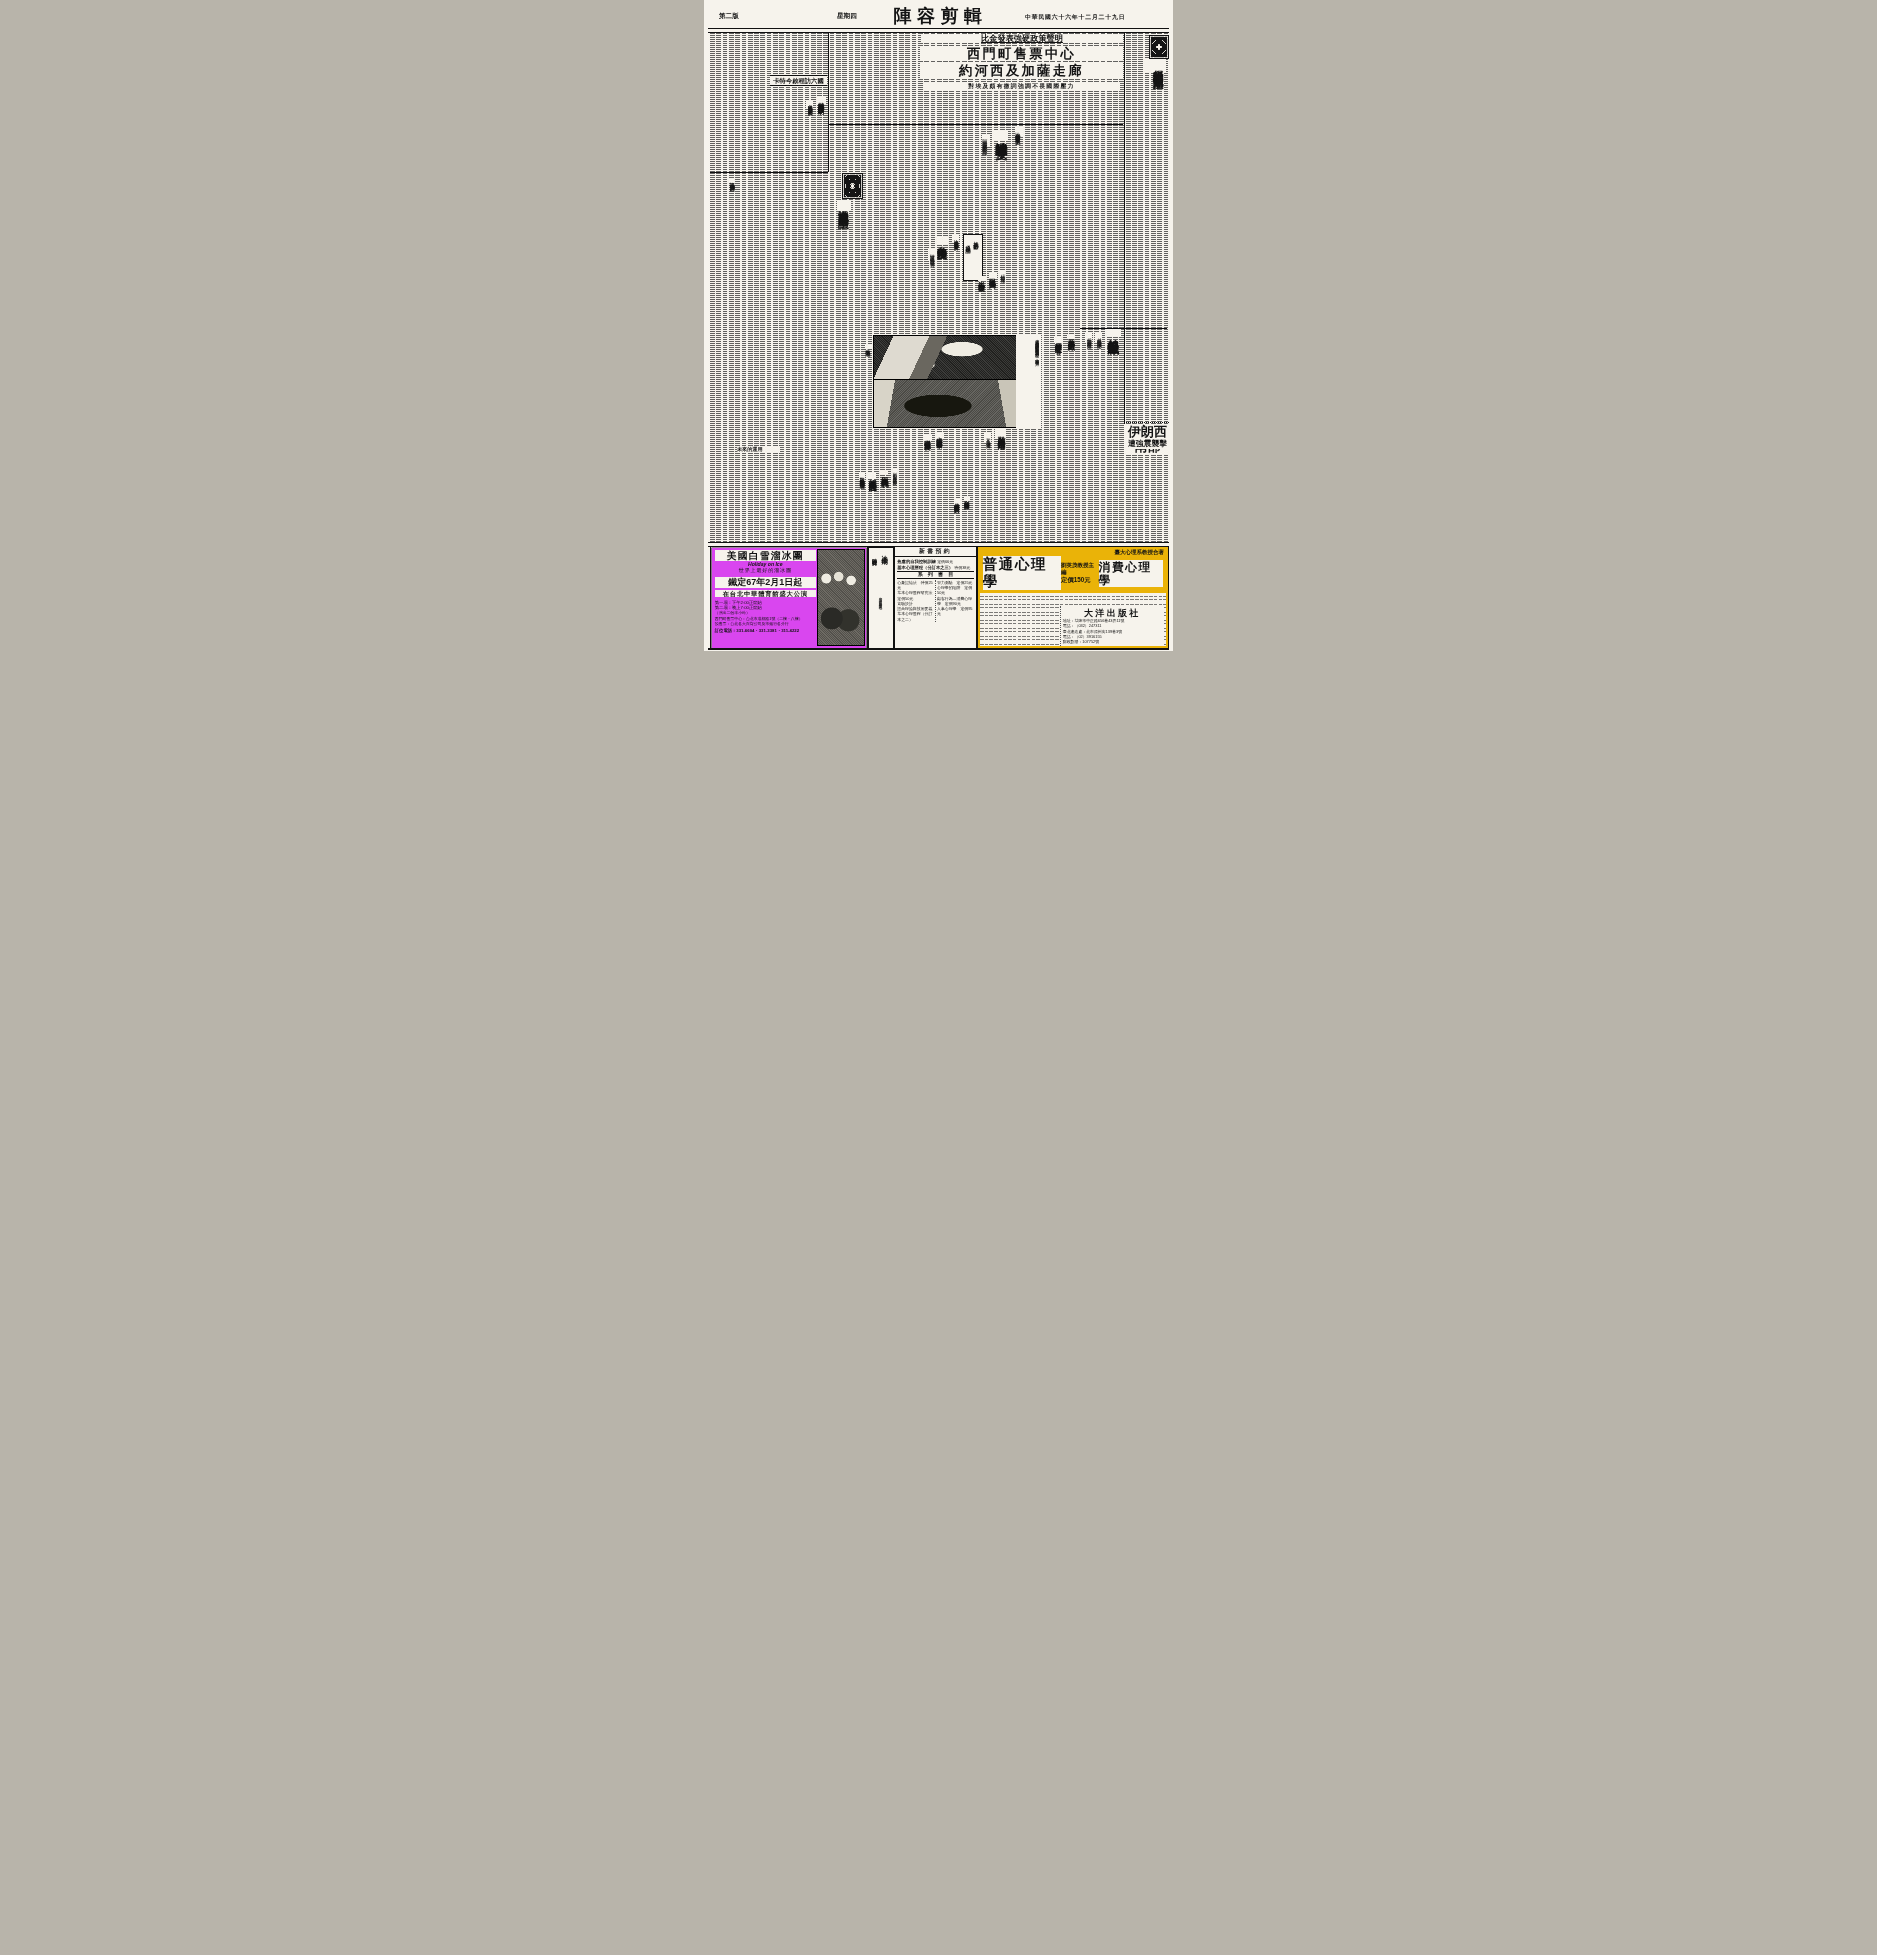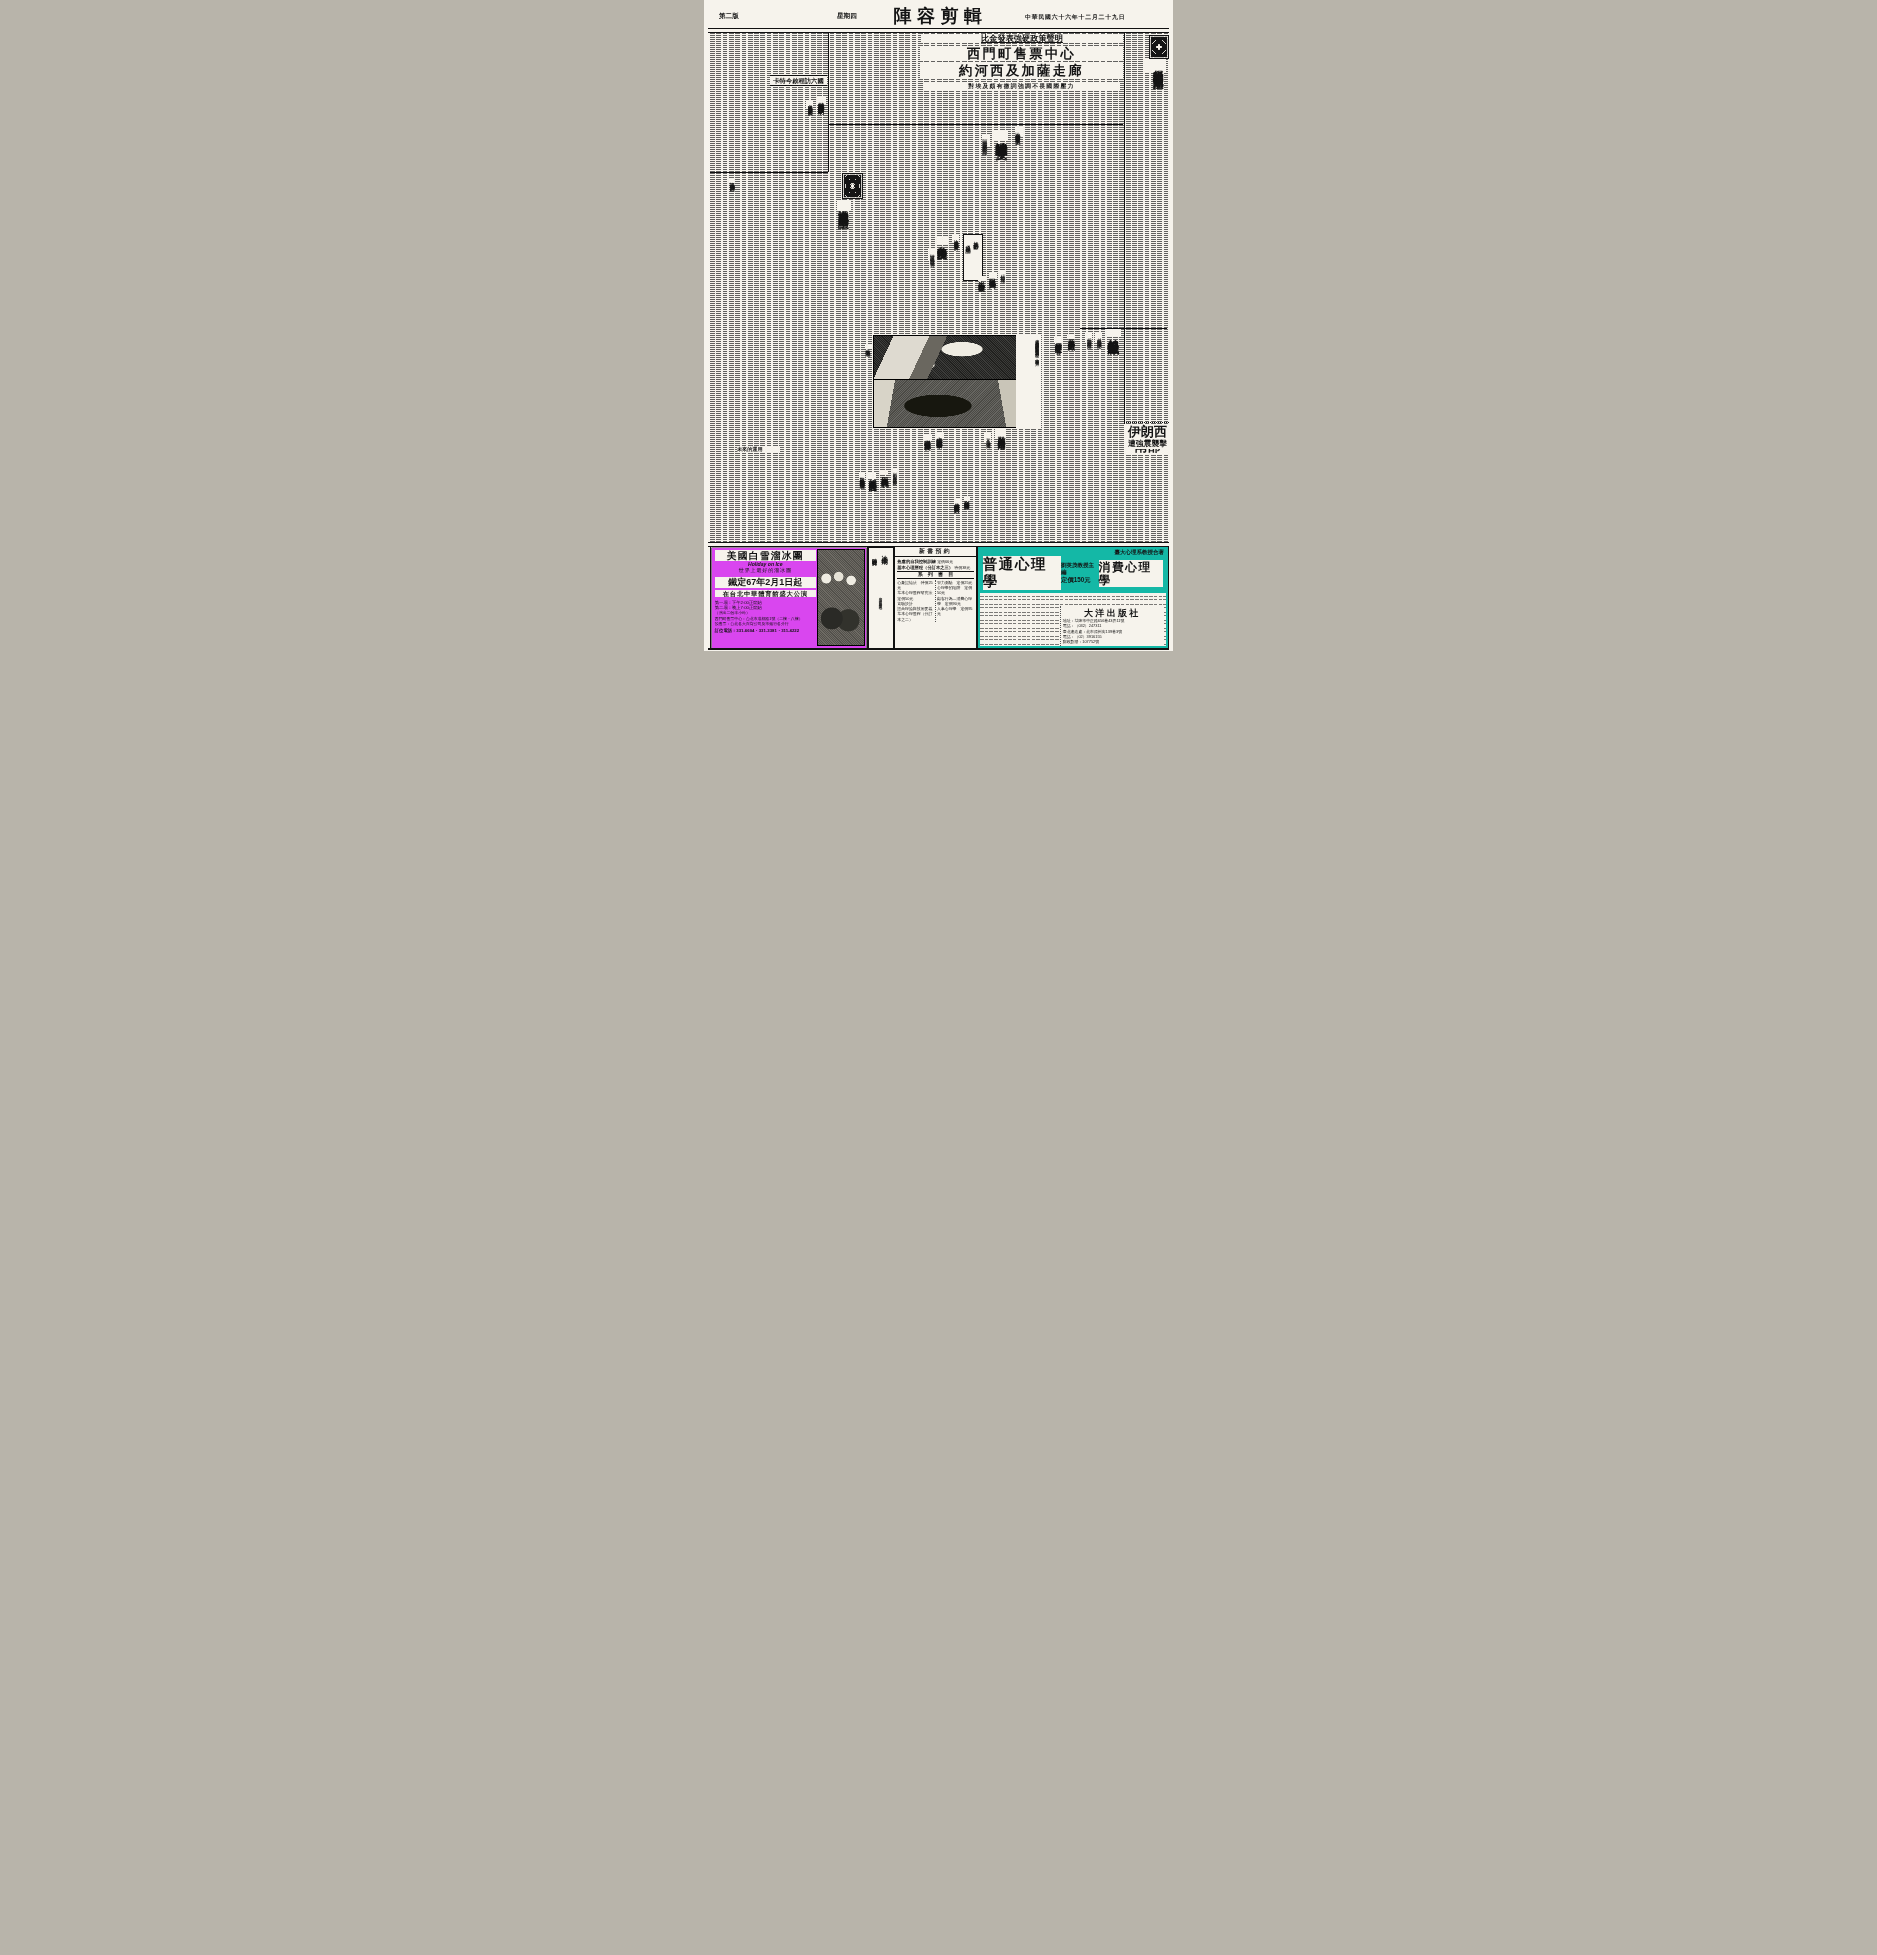--- a/index.html
+++ b/index.html
@@ -174,21 +174,21 @@
         <div class="small"><span>諮商理論與技術要義</span>　<span></span></div>
         <div class="small"><span>基本心理歷程（分訂本之二）</span>　<span></span></div>
         <div class="small"><span>智力測驗</span>　<span>定價25元</span></div>
         <div class="small"><span>心理學的陷阱</span>　<span>定價50元</span></div>
         <div class="small"><span>顧客行為—消費心理學</span>　<span>定價90元</span></div>
         <div class="small"><span>人事心理學</span>　<span>定價95元</span></div>
       </div>
     </div>
   </div>
 
-  <div class="abs" style="left:273px;top:546px;width:190px;height:102px;border:0.8px solid #111;background:#14b8a6;">
+  <div class="abs" style="left:273px;top:546px;width:190px;height:102px;border:0.8px solid #111;background:#eab308;">
     <div style="text-align:right;font-size:5.5px;font-weight:bold;padding:1.6px 3.9px 0;">臺大心理系教授合著</div>
     <div style="display:flex;align-items:center;justify-content:space-between;padding:0.8px 4.7px 2.3px;">
       <div class="hl" style="font-size:14.5px;letter-spacing:1.6px;">普通心理學</div>
       <div>
         <div style="font-size:5.5px;font-weight:bold;">劉英茂教授主編</div>
         <div style="font-size:6.3px;font-weight:bold;">定價150元</div>
       </div>
       <div class="hl" style="font-size:11.7px;letter-spacing:1.6px;">消費心理學</div>
     </div>
     <div class="zigzag"></div>

